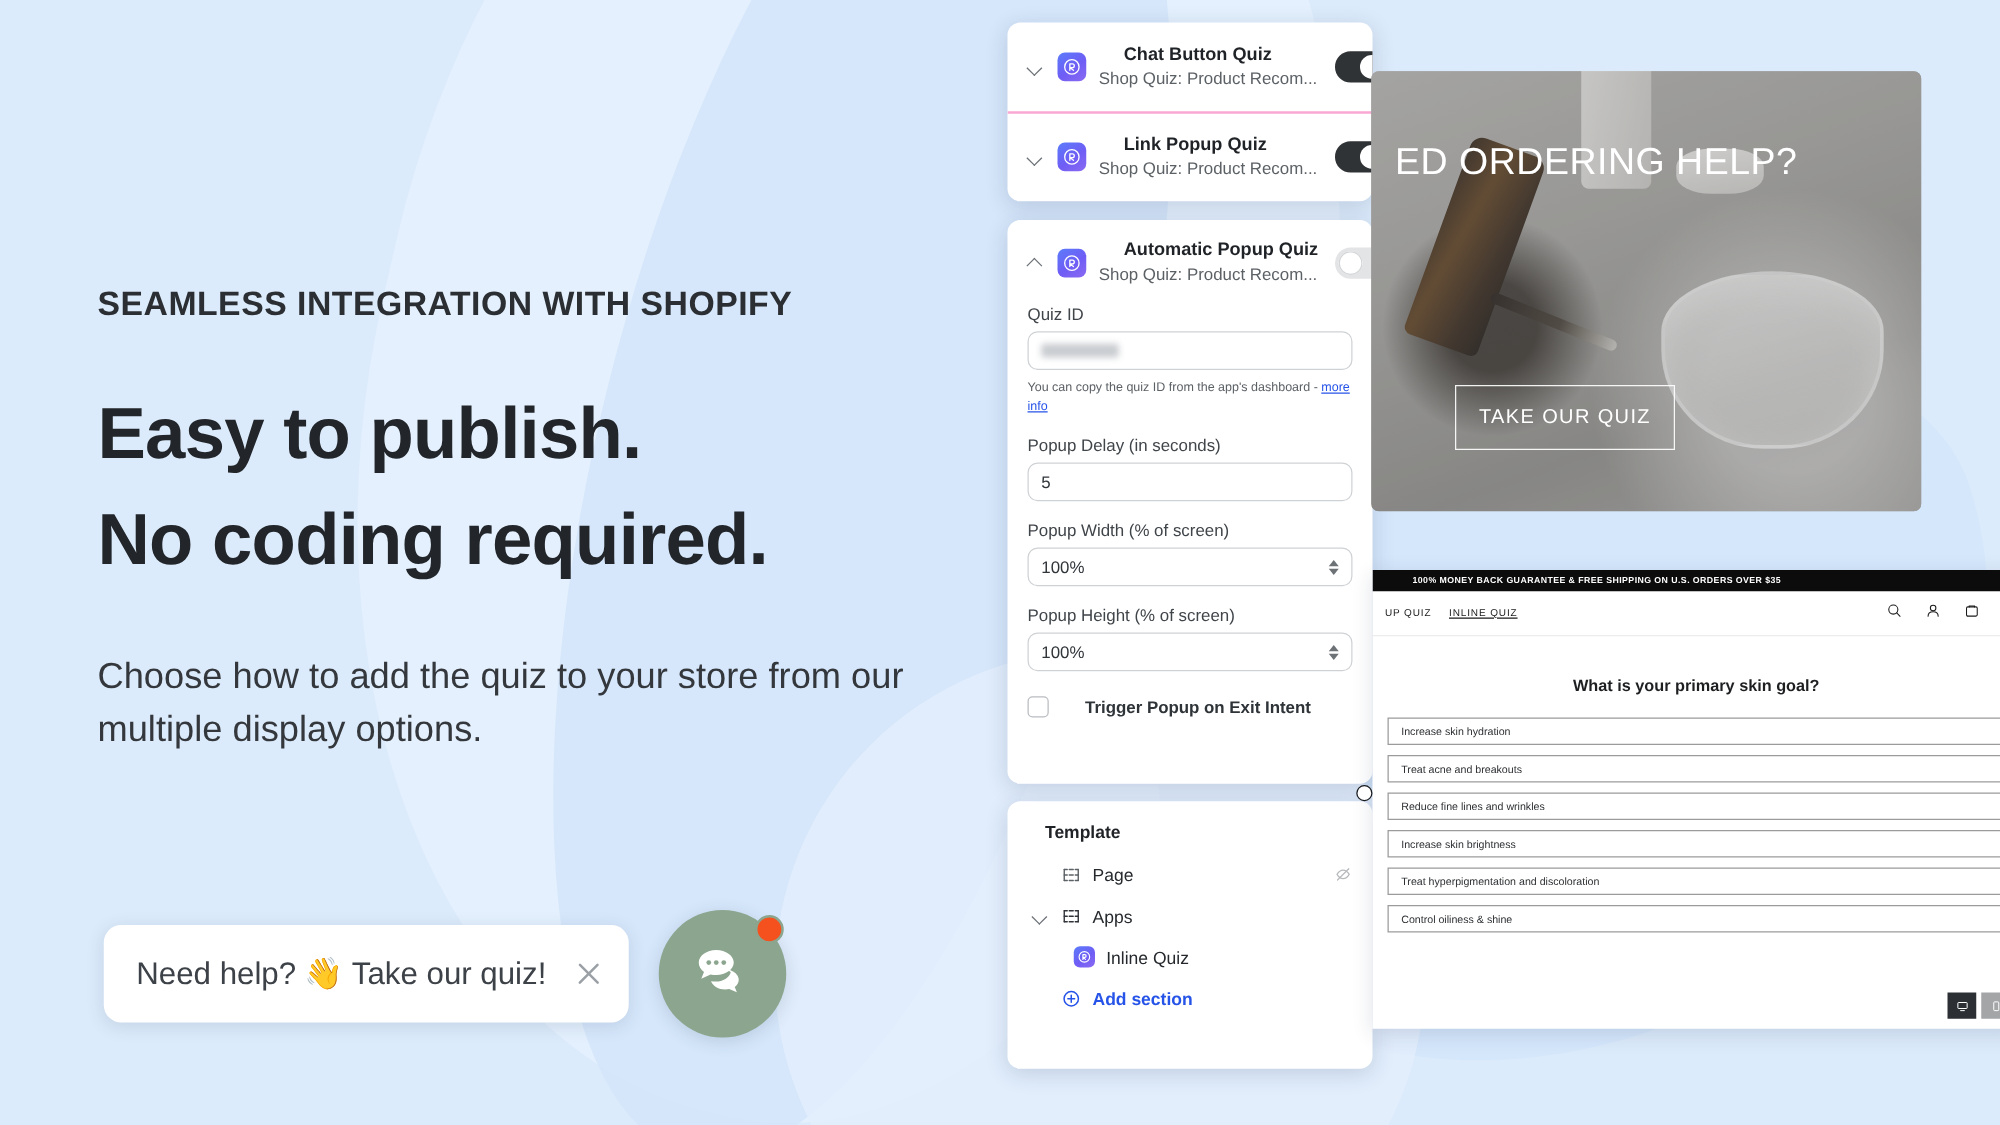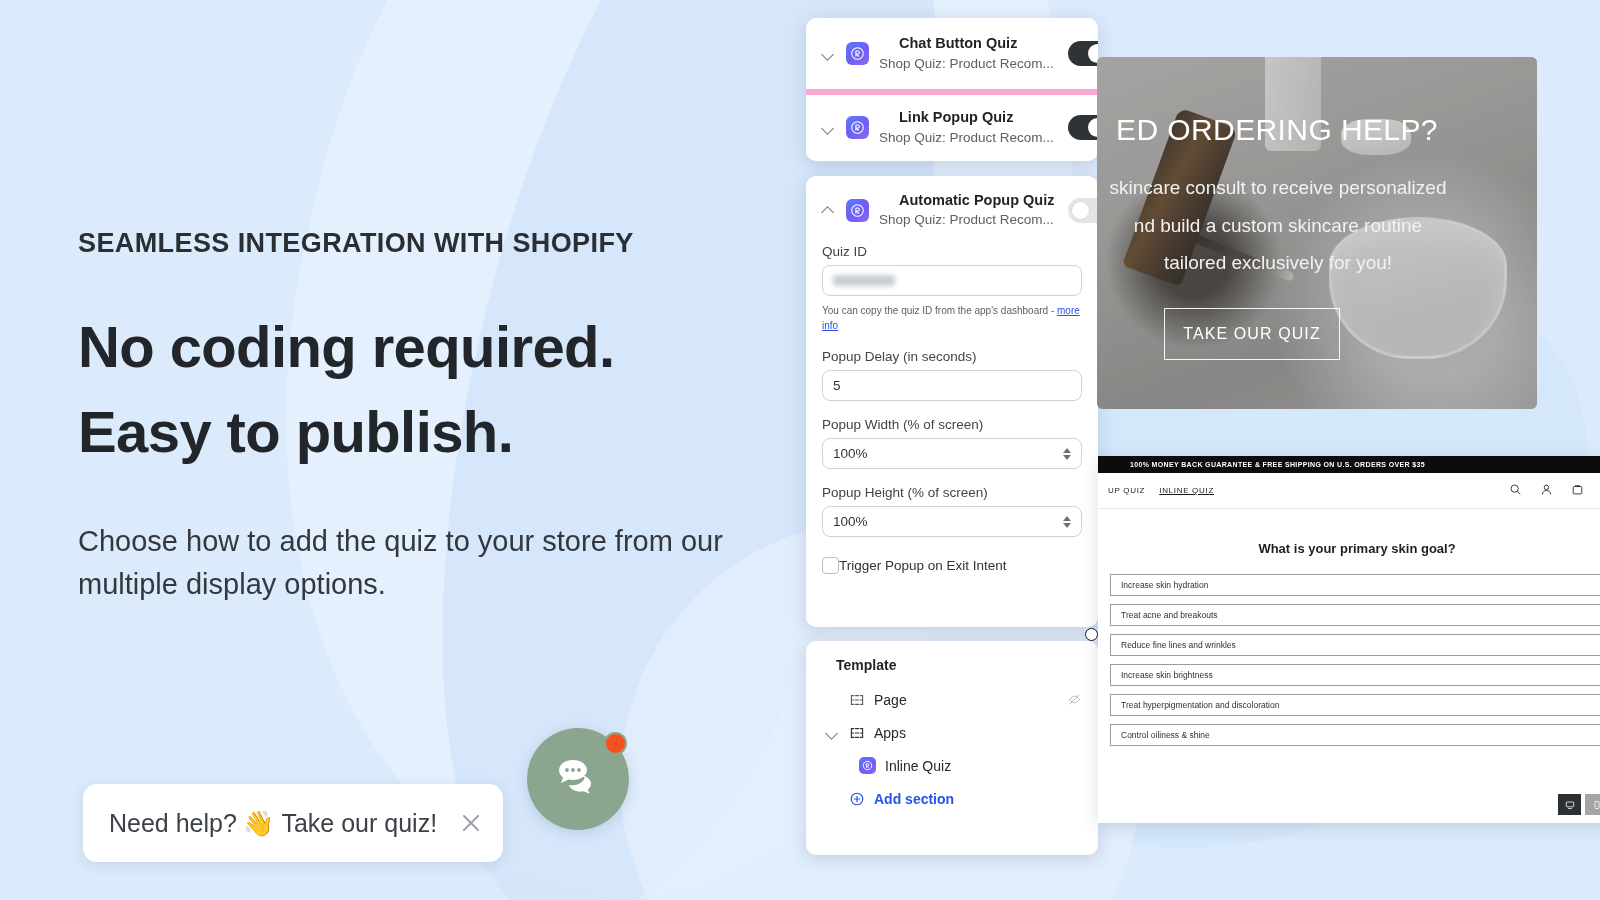--- a/index.html
+++ b/index.html
@@ -72,21 +72,21 @@
     position: absolute; top: 520px; left: 0;
     width: 660px;
     font-size: 29px; font-weight: 400;
     line-height: 1.48;
     color: #34383d;
   }
 
   
   .chat-bubble {
     position: absolute;
-    left: 83px; top: 784px;
+    left: 83px; top: 740px;
     width: 420px; height: 78px;
     background: #ffffff;
     border-radius: 14px;
     box-shadow: 0 3px 14px rgba(40,60,90,.13);
     display: flex; align-items: center;
     padding: 0 20px 0 26px;
     gap: 8px;
   }
   .chat-bubble-text {
     font-size: 25px; color: #3d4248;
@@ -134,21 +134,21 @@
     overflow: hidden;
   }
 
   
   #card-blocks { left: 806px; top: 18px; width: 292px; height: 143px; }
   .block-row {
     display: flex; align-items: center;
     height: 71px; padding: 0 0 0 14px;
     gap: 10px;
   }
-  .block-row + .block-row { border-top: 6px solid #f9a8d4; }
+  .block-row + .block-row { border-top: 2px solid #f9a8d4; }
   .chev {
     width: 16px; height: 16px; flex: none;
     position: relative; cursor: pointer;
   }
   .chev::after {
     content: ""; position: absolute;
     left: 3px; top: 4px;
     width: 8px; height: 8px;
     border-right: 1.7px solid #6b7177;
     border-bottom: 1.7px solid #6b7177;
@@ -239,23 +239,24 @@
   }
   .stepper { display: flex; flex-direction: column; gap: 2px; line-height: 0; }
   .stepper i {
     display: block; width: 0; height: 0;
     border-left: 4px solid transparent;
     border-right: 4px solid transparent;
   }
   .stepper i.up   { border-bottom: 5px solid #6d7277; }
   .stepper i.down { border-top: 5px solid #6d7277; }
   .check-row {
-    display: flex; align-items: center; gap: 0;
+    display: flex; align-items: center; gap: 29px;
     margin-top: 20px;
     cursor: pointer;
+    font-weight: bold;
   }
   .checkbox {
     width: 17px; height: 17px; flex: none;
     border: 1.4px solid #b9bcc0;
     border-radius: 4px; background: #fff;
   }
   .check-label { font-size: 13.5px; color: #2f3439; }
 
   
   #card-template { left: 806px; top: 641px; width: 292px; height: 214px; }
@@ -438,22 +439,22 @@
 <div class="bg-layer">
   <div class="swoosh-a"></div>
   <div class="swoosh-b"></div>
   <div class="swoosh-c"></div>
   <div class="swoosh-d"></div>
 </div>
 
 <div class="left-col">
   <div class="eyebrow">SEAMLESS INTEGRATION WITH SHOPIFY</div>
   <div class="headline">
+    <div>Easy to publish.</div>
     <div>No coding required.</div>
-    <div>Easy to publish.</div>
   </div>
   <div class="subcopy">Choose how to add the quiz to your store from our multiple display options.</div>
 </div>
 
 <div class="chat-bubble">
   <span class="chat-bubble-text">Need help? 👋 Take our quiz!</span>
   <span class="chat-close"></span>
 </div>
 
 <div class="chat-launcher">
@@ -630,25 +631,20 @@
   <div class="hero-photo">
     <div class="hero-tube"></div>
     <div class="hero-cap"></div>
     <div class="hero-bottle"></div>
     <div class="hero-dropper"></div>
     <div class="hero-jar"></div>
   </div>
   <div class="hero-scrim"></div>
   <div class="hero-copy">
     <div class="hero-title">ED ORDERING HELP?</div>
-    <div class="hero-lines">
-      <div>skincare consult to receive personalized</div>
-      <div>nd build a custom skincare routine</div>
-      <div>tailored exclusively for you!</div>
-    </div>
     <div class="hero-btn">TAKE OUR QUIZ</div>
   </div>
 </div>
 
 <div id="store">
 
   <div class="store-announce">100% MONEY BACK GUARANTEE &amp; FREE SHIPPING ON U.S. ORDERS OVER $35</div>
 
   <div class="store-nav">
     <span class="navlink">UP QUIZ</span>

